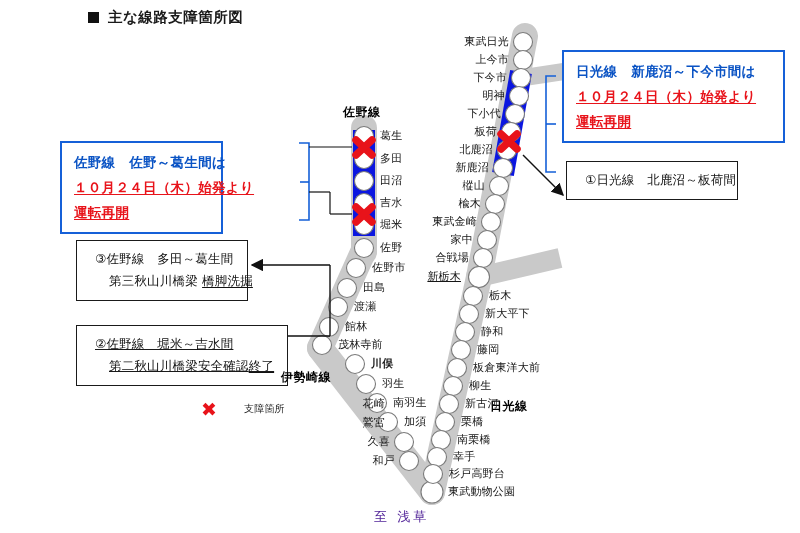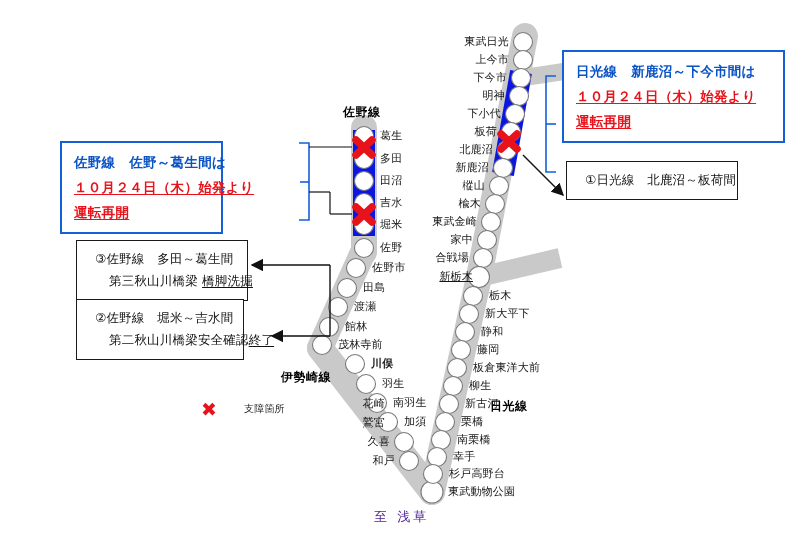--- a/index.html
+++ b/index.html
@@ -210,20 +210,24 @@
     <g>
       <line x1="330" y1="265" x2="252" y2="265" stroke="#111" stroke-width="1.4" marker-end="url(#arrhead)"></line>
     </g>
 
     <g>
       <line x1="330" y1="265" x2="330" y2="336" stroke="#111" stroke-width="1.4"></line>
       <line x1="330" y1="336" x2="272" y2="336" stroke="#111" stroke-width="1.4" marker-end="url(#arrhead)"></line>
     </g>
   </svg>
 
+  <div class="abs" id="title-row">
+    <span id="title-bullet"></span>
+    <span id="title-text">主な線路支障箇所図</span>
+  </div>
 
   <div class="abs bluebox" style="left:60px;top:141px;width:163px;">
     <div class="bluerow"><span class="l1">佐野線　佐野～葛生間は</span></div>
     <div class="bluerow"><span class="l2">１０月２４日（木）始発より</span></div>
     <div class="bluerow"><span class="l3">運転再開</span></div>
   </div>
 
   <div class="abs bluebox" style="left:562px;top:50px;width:223px;">
     <div class="bluerow"><span class="l1">日光線　新鹿沼～下今市間は</span></div>
     <div class="bluerow"><span class="l2">１０月２４日（木）始発より</span></div>
@@ -232,21 +236,21 @@
 
   <div class="abs blackbox" style="left:566px;top:161px;width:172px;">
     <div class="bl">①日光線　北鹿沼～板荷間</div>
   </div>
 
   <div class="abs blackbox" style="left:76px;top:240px;width:172px;">
     <div class="bl">③佐野線　多田～葛生間</div>
     <div class="bl indent"><span>第三秋山川橋梁 </span><span class="u">橋脚洗掘</span></div>
   </div>
 
-  <div class="abs blackbox" style="left:76px;top:299px;width:168px;">
+  <div class="abs blackbox" style="left:76px;top:325px;width:212px;text-decoration:underline;">
     <div class="bl">②佐野線　堀米～吉水間</div>
     <div class="bl indent"><span>第二秋山川橋梁安全確認</span><span class="u">終了</span></div>
   </div>
 
   <div class="linename" style="left:343px;top:104px;">佐野線</div>
   <div class="linename" style="left:281px;top:369px;">伊勢崎線</div>
   <div class="linename" style="left:490px;top:398px;">日光線</div>
 
   <div id="station-labels">
       <div class="st" style="top: 130px; left: 380px;">葛生</div>
@@ -275,21 +279,21 @@
       <div class="st r" style="top: 90px; right: 295px;">明神</div>
       <div class="st r" style="top: 108px; right: 299px;">下小代</div>
       <div class="st r" style="top: 126px; right: 303px;">板荷</div>
       <div class="st r" style="top: 144px; right: 307px;">北鹿沼</div>
       <div class="st r" style="top: 162px; right: 311px;">新鹿沼</div>
       <div class="st r" style="top: 180px; right: 315px;">樅山</div>
       <div class="st r" style="top: 198px; right: 319px;">楡木</div>
       <div class="st r" style="top: 216px; right: 323px;">東武金崎</div>
       <div class="st r" style="top: 234px; right: 327px;">家中</div>
       <div class="st r" style="top: 252px; right: 331px;">合戦場</div>
-      <div class="st r" style="top: 271px; right: 327px; text-decoration: underline;">新栃木</div>
+      <div class="st r" style="top: 271px; right: 339px; text-decoration: underline;">新栃木</div>
       <div class="st" style="top: 290px; left: 489px;">栃木</div>
       <div class="st" style="top: 308px; left: 485px;">新大平下</div>
       <div class="st" style="top: 326px; left: 481px;">静和</div>
       <div class="st" style="top: 344px; left: 477px;">藤岡</div>
       <div class="st" style="top: 362px; left: 473px;">板倉東洋大前</div>
       <div class="st" style="top: 380px; left: 469px;">柳生</div>
       <div class="st" style="top: 398px; left: 465px;">新古河</div>
       <div class="st" style="top: 416px; left: 461px;">栗橋</div>
       <div class="st" style="top: 434px; left: 457px;">南栗橋</div>
       <div class="st" style="top: 451px; left: 453px;">幸手</div>

